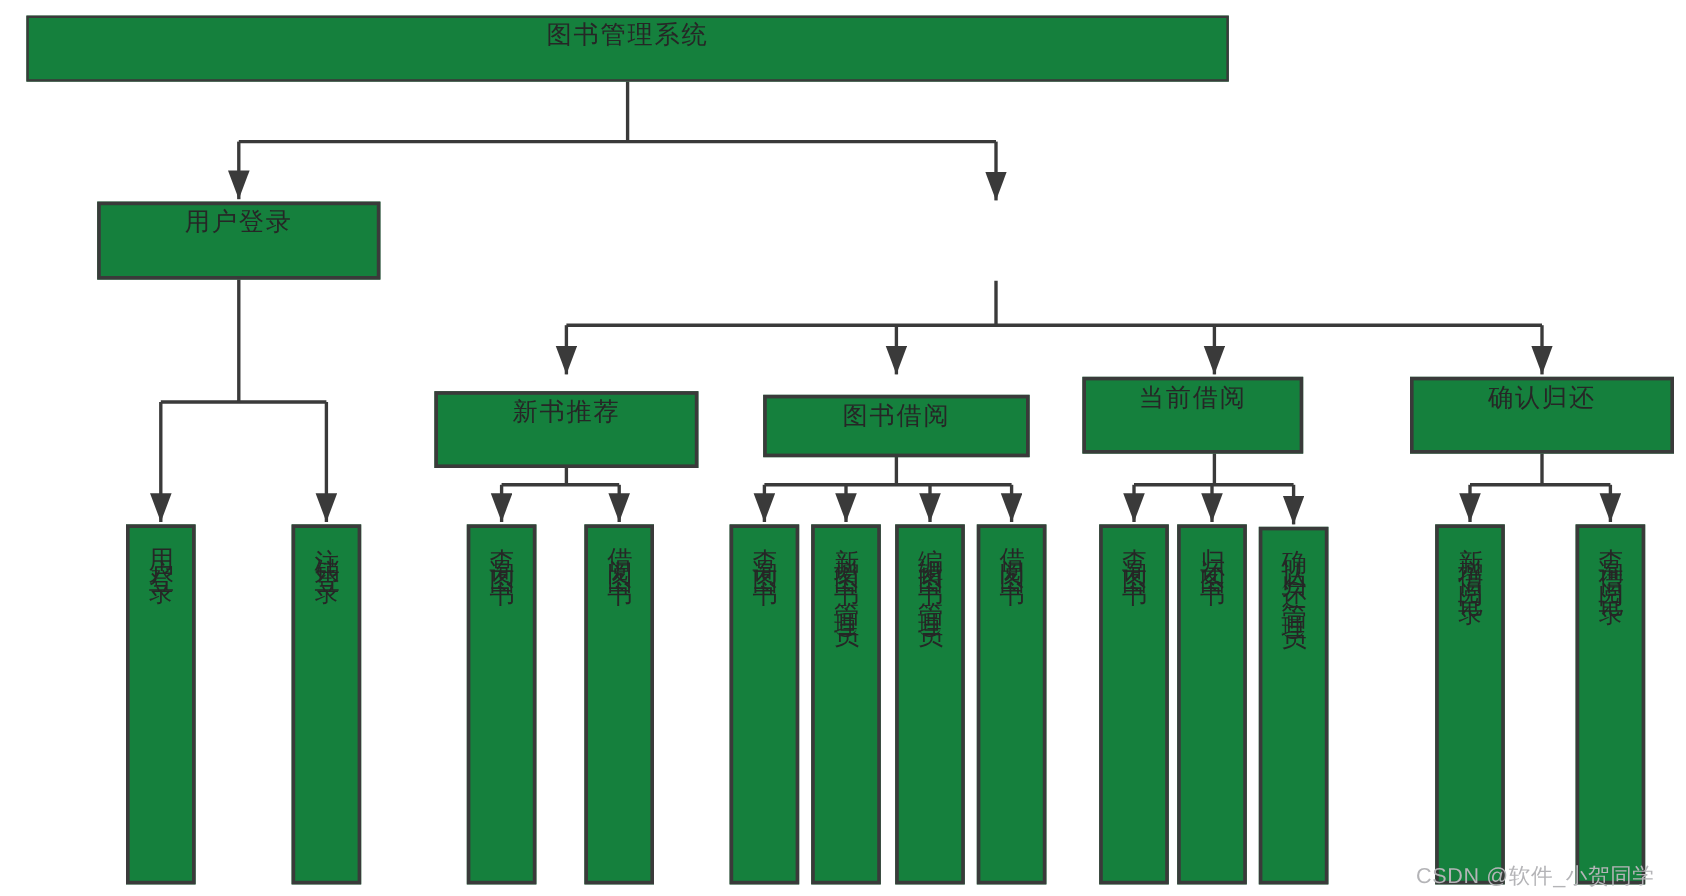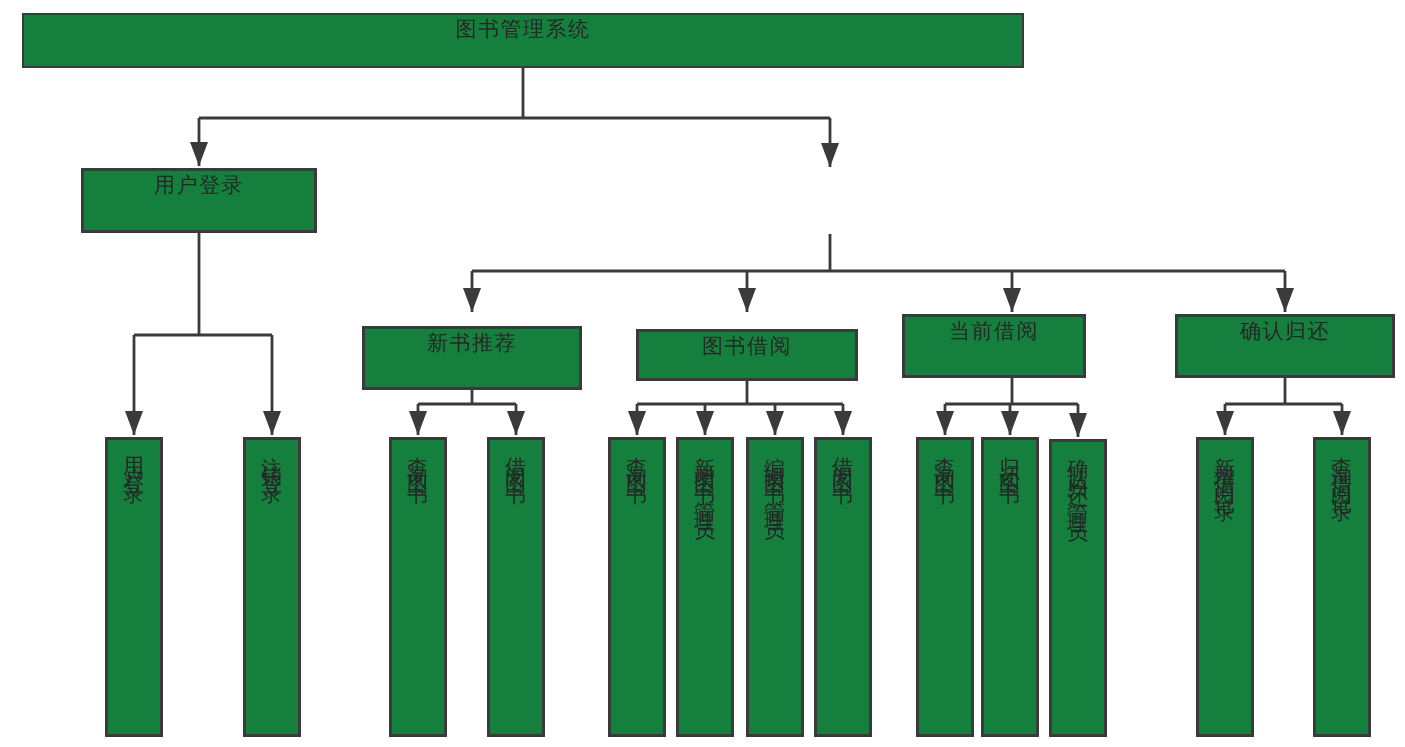--- a/index.html
+++ b/index.html
@@ -159,14 +159,15 @@
     <span class="vtext">确认归还（管理员）</span>
   </div>
 
   <div class="node v" style="left:1196px; top:437px; width:58px; height:300px;">
     <span class="vtext">新增借阅记录</span>
   </div>
   <div class="node v" style="left:1313px; top:437px; width:58px; height:300px;">
     <span class="vtext">查询借阅记录</span>
   </div>
 
+  <div class="watermark">CSDN @软件_小贺同学</div>
 
 </div>
 
 </body></html>

